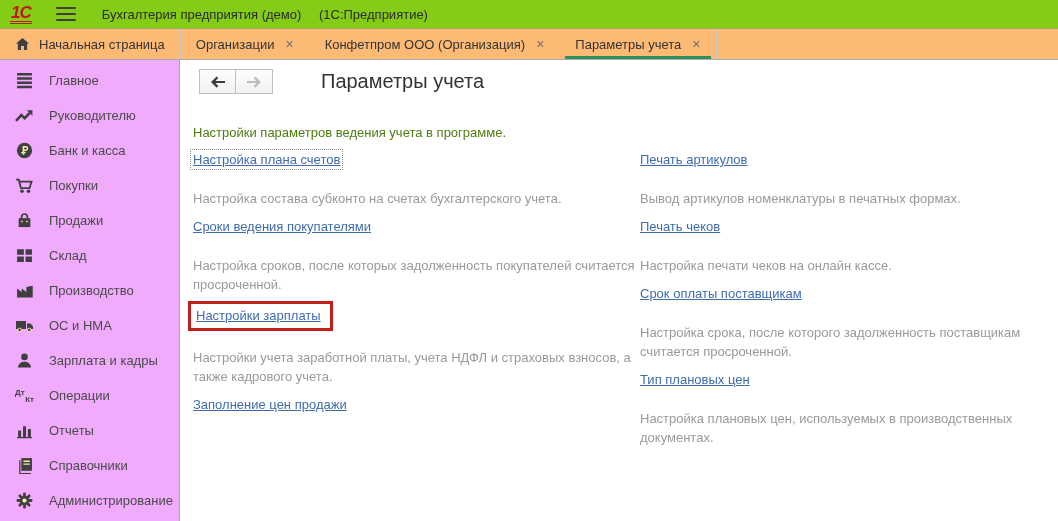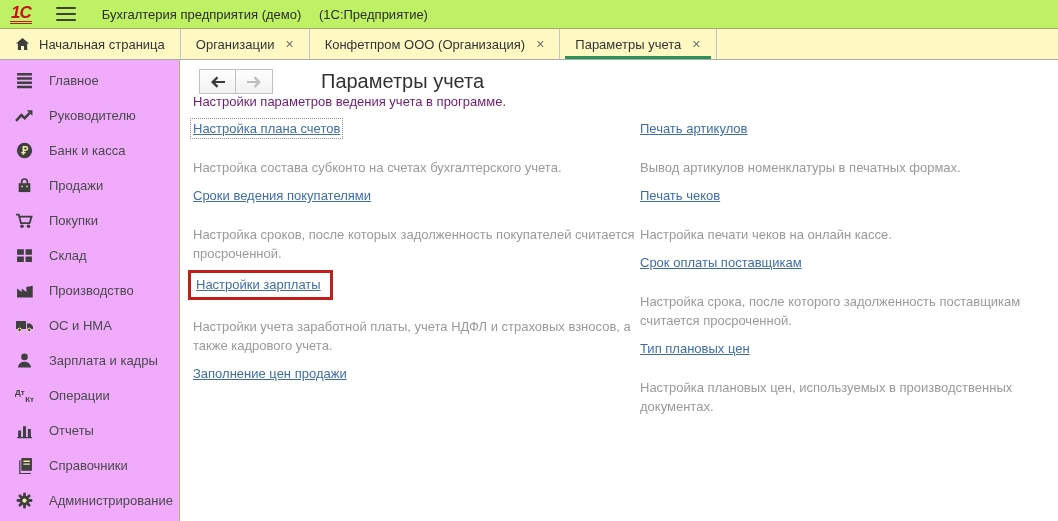--- a/index.html
+++ b/index.html
@@ -4,35 +4,35 @@
 <style>
   * { box-sizing: border-box; }
   html,body { margin:0; padding:0; }
   body {
     width:1058px; height:521px; overflow:hidden;
     font-family:"Liberation Sans","DejaVu Sans",sans-serif;
     background:#fff; font-size:13px; color:#333;
   }
   
   .topbar {
-    height:28px; background:#bef264; display:flex; align-items:center;
+    height:28px; background:#84cc16; display:flex; align-items:center;
     padding-left:10px;
   }
   .logo {
     color:#c5161c; font-weight:bold; font-size:17px; font-style:italic;
     border-bottom:3px double #c5161c; line-height:15px; padding:0 1px 1px 1px;
     letter-spacing:-1px; cursor:pointer;
   }
   .burger { width:20px; height:14px; margin-left:24px; display:flex; flex-direction:column; justify-content:space-between; cursor:pointer; }
   .burger i { display:block; height:2px; background:#3f3f3f; border-radius:1px; }
   .topbar-title { margin-left:26px; color:#2b2b2b; }
   .topbar-title .part2 { margin-left:14px; }
   
   .tabbar {
-    height:32px; background:#fef9c3; display:flex; align-items:stretch;
+    height:32px; background:#fdba74; display:flex; align-items:stretch;
     border-top:1px solid #a9a765; border-bottom:1px solid #ababab;
   }
   .tab {
     display:flex; align-items:center; gap:9px; padding:0 15px;
     border-right:1px solid #c6c6c6; position:relative; color:#333; cursor:pointer;
     white-space:nowrap;
   }
   .tab .close { color:#6e6e6e; font-size:14px; line-height:1; margin-left:2px; cursor:pointer; }
   .tab.active::after {
     content:""; position:absolute; left:5px; right:5px; bottom:0; height:3px;
@@ -58,21 +58,21 @@
   .main-head { display:flex; align-items:center; }
   .navbtns { display:flex; margin-left:6px; }
   .navbtn {
     width:37px; height:25px; background:linear-gradient(#fefefe,#f1f1f1);
     border:1px solid #bfbfbf; display:flex; align-items:center; justify-content:center;
     cursor:pointer;
   }
   .navbtn + .navbtn { border-left:none; }
   .navbtn.disabled { cursor:default; }
   .page-title { font-size:20px; color:#333; margin-left:48px; }
-  .subtitle { color:#701a75; }
+  .subtitle { color:#4d7c0f; margin-top:31px; }
   .columns { display:flex; margin-top:12px; }
   .col-left { width:447px; flex-shrink:0; }
   .col-right { width:420px; }
   .opt { margin-bottom:11px; }
   .opt a { color:#3f6dac; text-decoration:underline; cursor:pointer; }
   .opt .desc { color:#9a9a9a; margin-top:22px; line-height:19px; }
   .opt.focused > a { outline:1px dotted #8f8f8f; outline-offset:2px; }
   .opt.highlighted > a {
     display:inline-block; border:3px solid #c01f1a; padding:4px 9px 5px 5px;
     margin:-4px 0 -5px -5px;
@@ -144,38 +144,38 @@
             <circle cx="8" cy="8" r="7.2" fill="#3f3f3f"></circle>
             <path fill="#f8eda6" d="M6.2 3.8h3a2.3 2.3 0 0 1 0 4.6H7.8V12H6.2zM7.8 5.2v1.8h1.4a.9.9 0 0 0 0-1.8z"></path>
             <path fill="#f8eda6" d="M4.9 9.4h4.2v1.2H4.9z"></path>
           </svg>
         </span>
       <span>Банк и касса</span>
     </div>
 
     <div class="side-item">
       <span class="icon">
-          <svg width="17" height="17" viewBox="0 0 16 16">
-            <path fill="none" stroke="#3f3f3f" stroke-width="1.6" d="M5.3 6V4.6a2.7 2.7 0 0 1 5.4 0V6"></path>
-            <path fill="#3f3f3f" d="M2.5 5.8h11v8.4h-11z"></path>
-            <path fill="#f8eda6" d="M5 8.2h1.4v1.4H5zm4.6 0H11v1.4H9.6z"></path>
-          </svg>
-        </span>
-      <span>Продажи</span>
-    </div>
-
-    <div class="side-item">
-      <span class="icon">
           <svg width="19" height="17" viewBox="0 0 18 16">
             <path fill="none" stroke="#3f3f3f" stroke-width="1.7" d="M1 2.5h2.6l2 8h8.2l1.9-6.2H4.3"></path>
             <circle cx="6.6" cy="13.4" r="1.7" fill="#3f3f3f"></circle>
             <circle cx="12.8" cy="13.4" r="1.7" fill="#3f3f3f"></circle>
           </svg>
         </span>
       <span>Покупки</span>
+    </div>
+
+    <div class="side-item">
+      <span class="icon">
+          <svg width="17" height="17" viewBox="0 0 16 16">
+            <path fill="none" stroke="#3f3f3f" stroke-width="1.6" d="M5.3 6V4.6a2.7 2.7 0 0 1 5.4 0V6"></path>
+            <path fill="#3f3f3f" d="M2.5 5.8h11v8.4h-11z"></path>
+            <path fill="#f8eda6" d="M5 8.2h1.4v1.4H5zm4.6 0H11v1.4H9.6z"></path>
+          </svg>
+        </span>
+      <span>Продажи</span>
     </div>
 
     <div class="side-item">
       <span class="icon">
           <svg width="17" height="17" viewBox="0 0 16 16">
             <path fill="#3f3f3f" d="M1 2h6.4v5.4H1zm8 0H15v5.4H9zM1 9h6.4v5H1zm8 0H15v5H9z"></path>
           </svg>
         </span>
       <span>Склад</span>
     </div>

